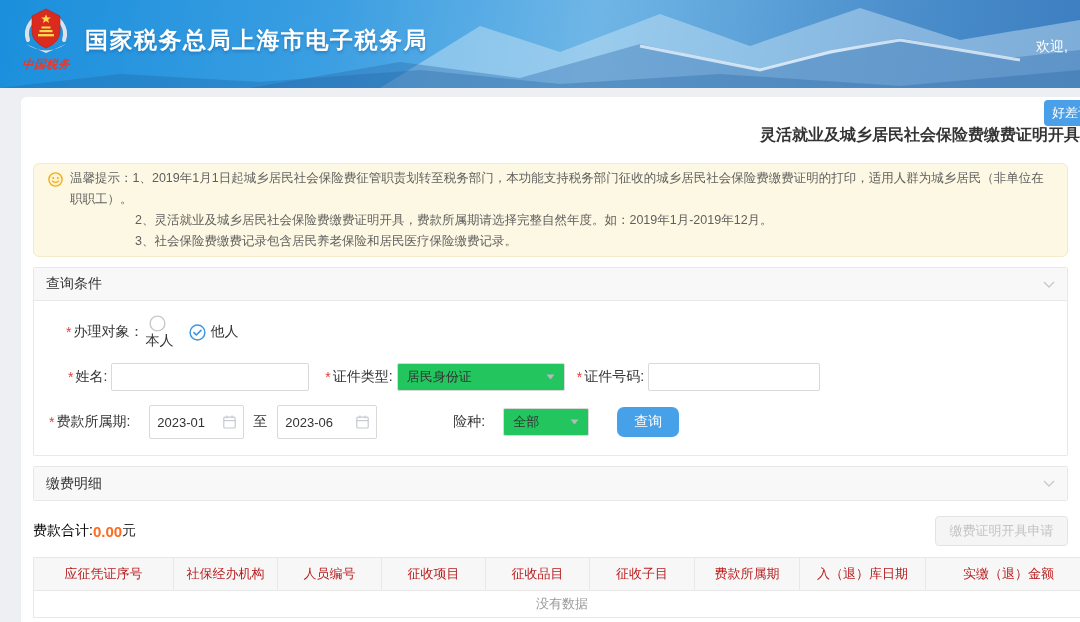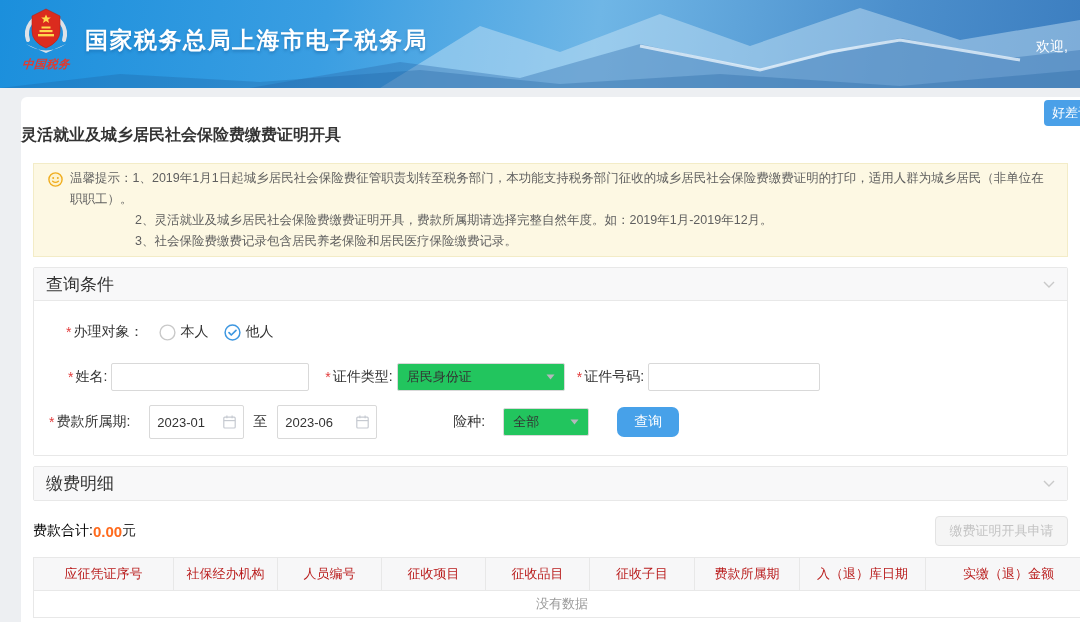--- a/index.html
+++ b/index.html
@@ -28,33 +28,33 @@
   
   .panel {
     position:absolute; left:21px; top:97px; right:0; bottom:0;
     background:#fff; border-top-left-radius:6px;
   }
   .rating-btn {
     position:absolute; top:3px; right:0; height:26px; width:36px; overflow:hidden;
     background:#4aa0e8; color:#fff; font-size:13px; border:none; border-radius:4px 0 0 4px;
     padding:0 0 0 8px; text-align:left; white-space:nowrap; cursor:pointer;
   }
-  .page-title { padding-top:28px; text-align:left; font-size:16px; font-weight:bold; color:#333; }
+  .page-title { padding-top:28px; text-align:right; font-size:16px; font-weight:bold; color:#333; }
   
   .notice {
-    margin:17px 12px 0 12px; background:#fdf8e3; border:1px solid #f3ecc7; border-radius:0;
+    margin:17px 12px 0 12px; background:#fdf8e3; border:1px solid #f3ecc7; border-radius:6px;
     padding:4px 12px; font-size:12.5px; color:#5f5f5f; line-height:21px;
   }
   .notice-first { display:flex; align-items:flex-start; }
   .smiley-icon { flex:none; margin:4px 7px 0 2px; }
   .notice-rest { margin-left:89px; }
   
   .section { margin:10px 12px 0 12px; border:1px solid #e8e8e8; border-radius:2px; }
   .section-head {
-    height:33px; background:#f8f8f9; padding:0 12px; font-size:17px; color:#333;
+    height:33px; background:#f8f8f9; padding:0 12px; font-size:14px; color:#333;
     display:flex; justify-content:space-between; align-items:center; cursor:pointer;
   }
   .section-head.bordered { border-bottom:1px solid #e8e8e8; }
   .q-body { padding:16px 0 18px; background:#fff; }
   .frow { display:flex; align-items:center; height:30px; font-size:14px; }
   .frow1 { padding-left:32px; margin-bottom:15px; }
   .frow2 { padding-left:34px; margin-bottom:15px; }
   .frow3 { padding-left:15px; }
   .star { color:#e23b3b; margin-right:2px; }
   .radio { display:flex; align-items:center; cursor:pointer; }
@@ -152,21 +152,21 @@
     <div class="section-head bordered">
       <span>查询条件</span>
       <svg width="12" height="7" viewBox="0 0 12 7">
         <polyline points="1,1 6,6 11,1" fill="none" stroke="#c9c9c9" stroke-width="1.4"></polyline>
       </svg>
     </div>
     <div class="q-body">
       <div class="frow frow1">
         <span class="star">*</span>
         <span>办理对象：</span>
-        <span class="radio" style="margin-left:16px;">
+        <span class="radio" style="margin-left:2px;flex-direction:column;">
           <svg width="17" height="17" viewBox="0 0 17 17">
             <circle cx="8.5" cy="8.5" r="7.4" fill="#fff" stroke="#c9c9c9" stroke-width="1.4"></circle>
           </svg>
           <span>本人</span>
         </span>
         <span class="radio" style="margin-left:16px;">
           <svg width="17" height="17" viewBox="0 0 17 17">
             <circle cx="8.5" cy="8.5" r="7.4" fill="#fff" stroke="#3e97e0" stroke-width="1.5"></circle>
             <path d="M5 8.7 L7.3 11 L12 6.3" fill="none" stroke="#3e97e0" stroke-width="1.7" stroke-linecap="round" stroke-linejoin="round"></path>
           </svg>

